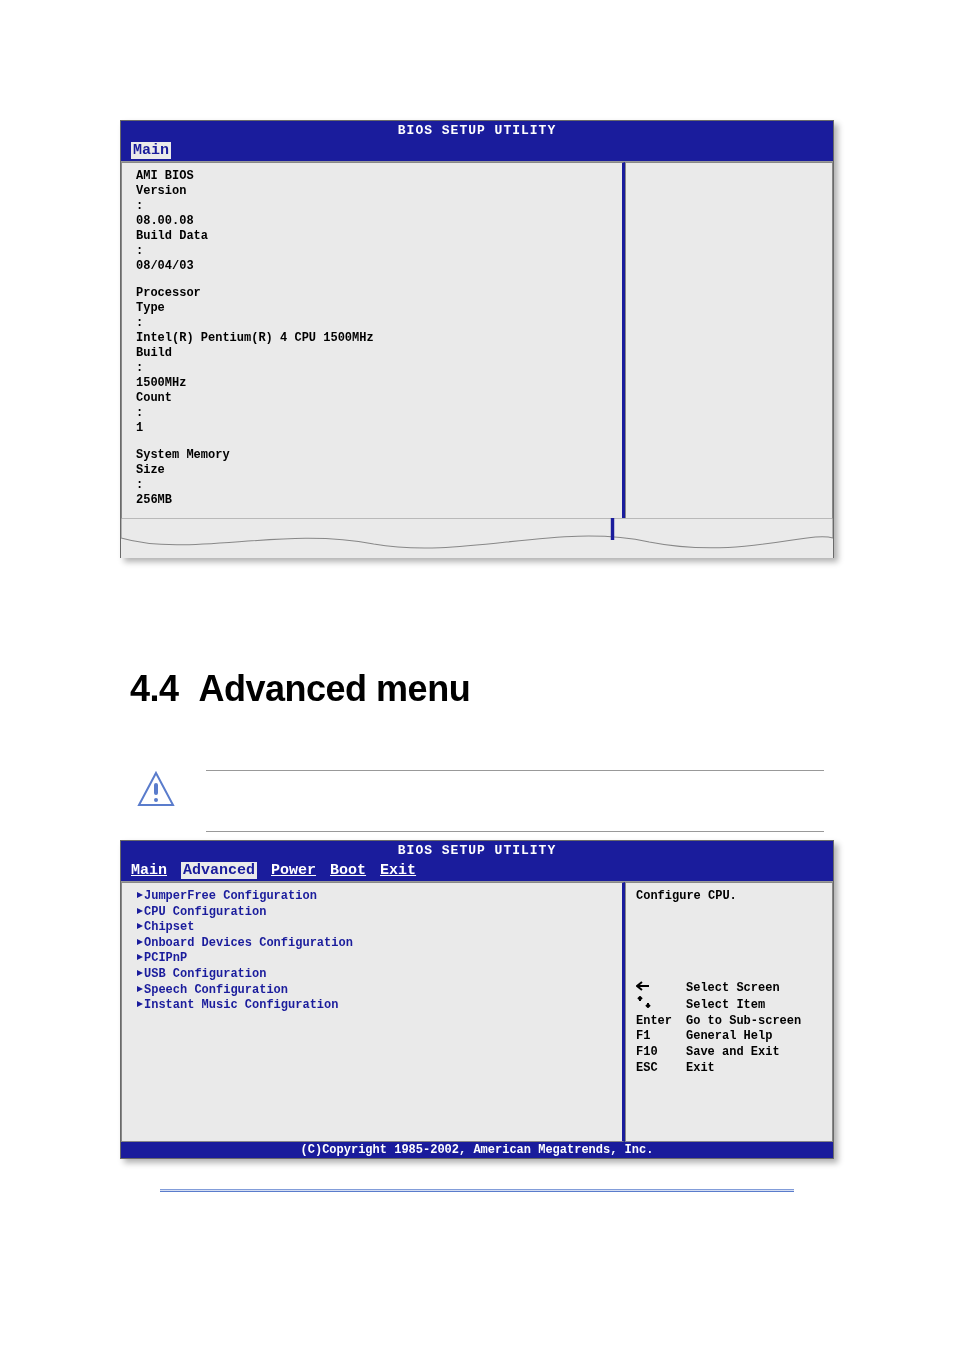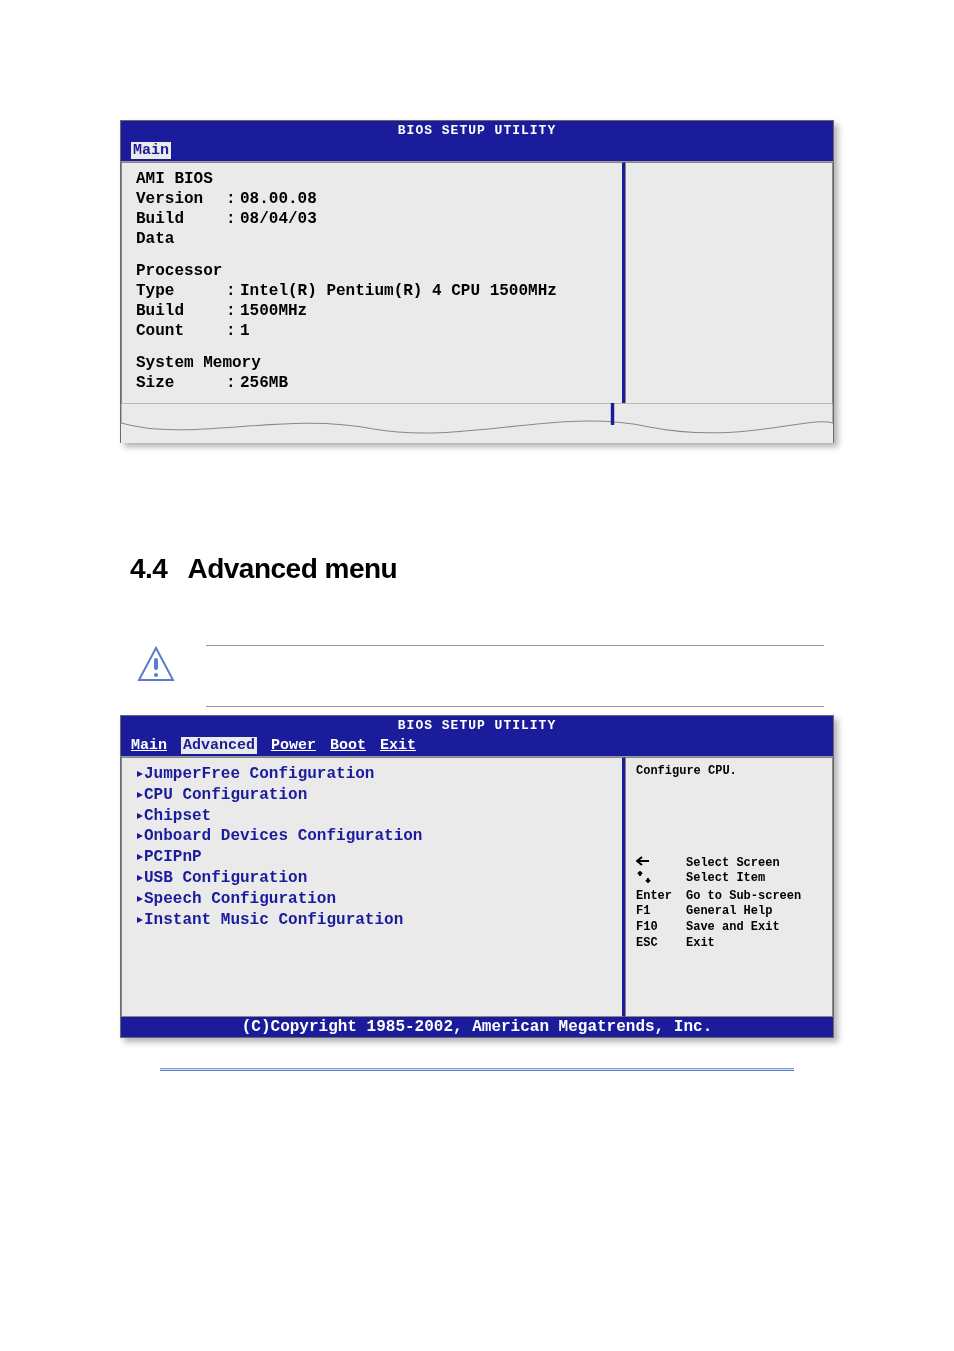--- a/index.html
+++ b/index.html
@@ -53,70 +53,70 @@
   .bios-content {
     display: flex;
     border-top: 1px solid #999;
   }
   .bios-main-col {
     flex: 1;
     border: 1px solid #888;
     border-right: 3px solid #1a1c9c;
     padding: 6px 14px 12px 14px;
     font-family: "Courier New", monospace;
-    font-size: 16px;
+    font-size: 12px;
     font-weight: bold;
     color: #000000;
     line-height: 1.25;
   }
   .bios-side-col {
     width: 208px;
     border: 1px solid #888;
     padding: 6px 10px 12px 10px;
     font-family: "Courier New", monospace;
     font-size: 12px;
     font-weight: bold;
     color: #000000;
     line-height: 1.3;
   }
-  .info-row { display: flex; }
+  .info-row { display: flex; flex-direction: column; }
   .info-label { width: 90px; }
   .info-colon { width: 14px; }
   .adv-item {
     display: flex;
     align-items: center;
     color: #1a1c9c;
     line-height: 1.3;
   }
   .adv-item svg { width: 8px; height: 8px; }
   .theading {
     font-family: Arial, Helvetica, sans-serif;
     font-weight: 900;
-    font-size: 28px;
+    font-size: 36px;
     color: #000000;
     margin: 110px 0 40px 30px;
     letter-spacing: -0.5px;
   }
   .theading .num { display:inline-block; margin-right: 20px; }
   .caution-block {
     display: flex;
     gap: 30px;
     margin: 60px 30px 8px 36px;
   }
   .caution-text-wrap { flex: 1; border-top: 1px solid #999; border-bottom: 1px solid #999; padding: 10px 0; height: 62px; }
   .bios2 { margin: 2px 20px 20px 20px; }
   .help-block { margin-top: 76px; font-size: 12px; }
-  .help-row { display:flex; gap: 6px; }
+  .help-row { display:flex; gap: 6px; align-items: flex-end; }
   .help-key { width: 44px; }
   .bios-footer {
     background: #1a1c9c;
     color: #ffffff;
     font-family: "Courier New", monospace;
     font-weight: bold;
-    font-size: 16px;
+    font-size: 12px;
     text-align: center;
     padding: 1px 0;
   }
   .torn-wrap {
     position: relative;
     height: 40px;
     margin-top: -2px;
     overflow: hidden;
   }
   .bios-content.first .bios-main-col { border-bottom: none; }

